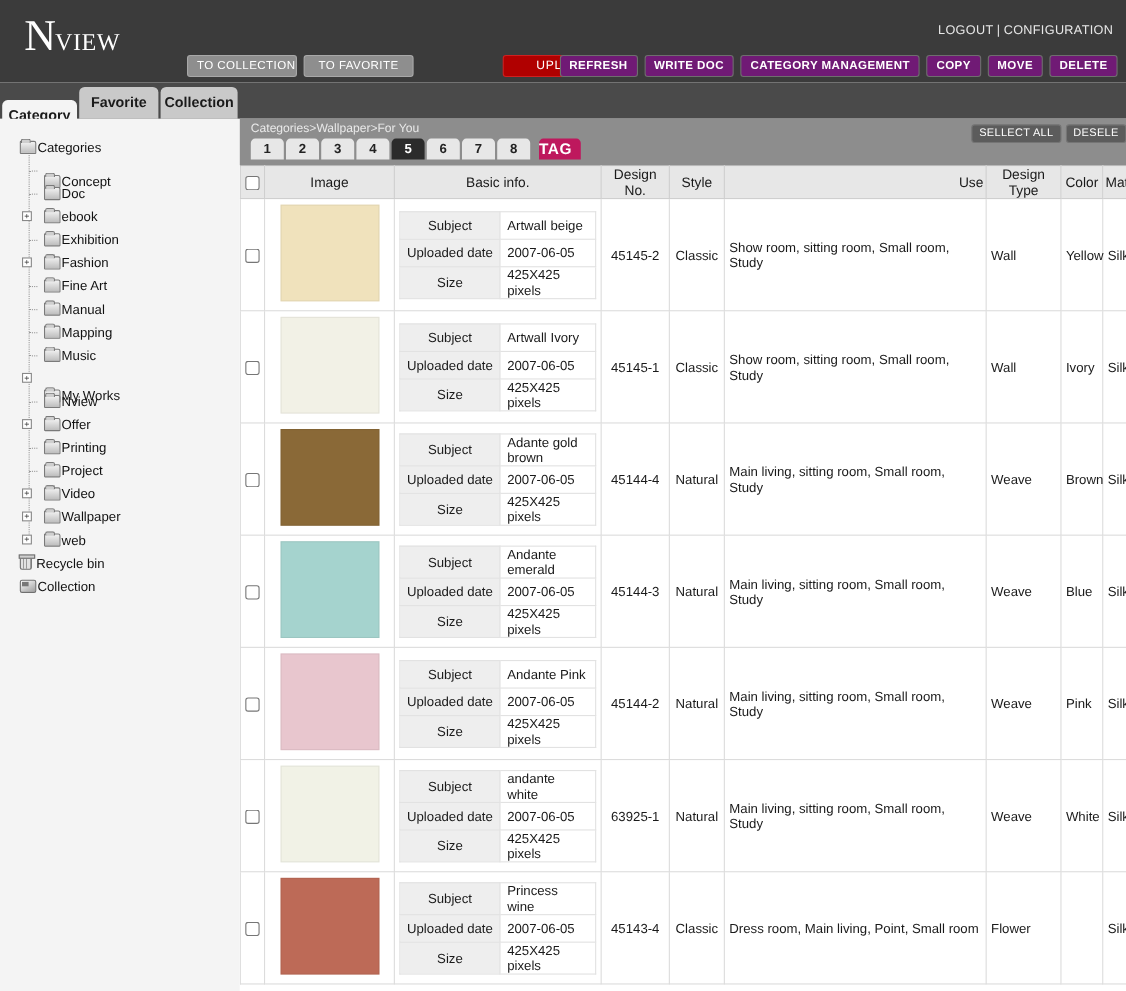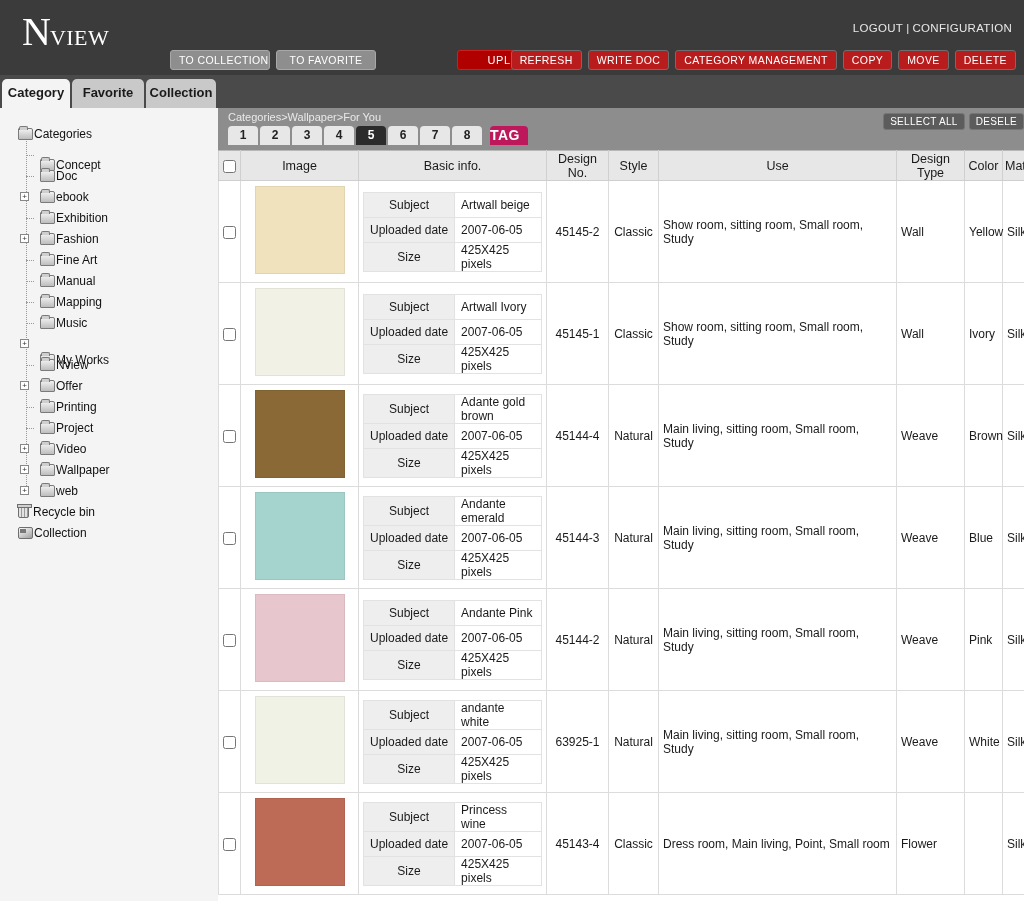--- a/index.html
+++ b/index.html
@@ -46,21 +46,21 @@
     font-size: 10.5px;
     letter-spacing: 0.4px;
     text-align: center;
     line-height: 18px;
     height: 20px;
     padding: 0 8px;
     cursor: pointer;
     white-space: nowrap;
   }
   .gbtn.dark {
-    background: #b91c1c; border-color: #6e6e6e;
+    background: #701a75; border-color: #6e6e6e; font-weight: bold;
   }
   .rbtn {
     display: inline-block;
     background: #b00000;
     color: #ffffff;
     border: 1px solid #cf2020;
     border-radius: 3px;
     font-size: 11px;
     letter-spacing: 0.6px;
     text-align: center;
@@ -87,21 +87,21 @@
     position: absolute; top: 4px; height: 29px;
     background: #c9c9c9;
     color: #1a1a1a;
     border-top-left-radius: 5px; border-top-right-radius: 5px;
     font-size: 13px; font-weight: bold;
     text-align: center;
     line-height: 27px;
     cursor: pointer;
   }
   .tab.active { background: #f4f4f4; }
-  #tab-category   { left: 2px;   width: 68px; }
+  #tab-category   { left: 2px;   width: 68px; margin-top: 12px; }
   #tab-favorite   { left: 72px;  width: 72px; }
   #tab-collection { left: 146px; width: 70px; }
 
   #searchbox {
     position: absolute; left: 248px; top: 81px;
     width: 130px; height: 18px;
     border: 1px solid #cccccc; background: #ffffff;
     font-size: 11px; padding: 0 3px;
   }
   #btn-search {
@@ -496,21 +496,21 @@
 
   <div id="grid">
     <table class="listing">
       <thead>
         <tr>
           <th style="width:22px;"><input class="cb" type="checkbox" style=""></th>
           <th style="width:118px;">Image</th>
           <th style="width:188px;">Basic info.</th>
           <th style="width:62px;">Design No.</th>
           <th style="width:50px;">Style</th>
-          <th style="width:238px;">Use</th>
+          <th style="width:238px;text-align:right;">Use</th>
           <th style="width:68px;">Design Type</th>
           <th style="width:38px;margin-top:43px;">Color</th>
           <th style="width:42px;">Material</th>
         </tr>
       </thead>
       <tbody id="rows-body">
           <tr style="height: 102px;">
             <td class="c-check"><input class="cb" type="checkbox" style=""></td>
             <td class="c-img"><span class="swatch" style="background:#f0e2bc;"></span></td>
             <td class="c-basic">

